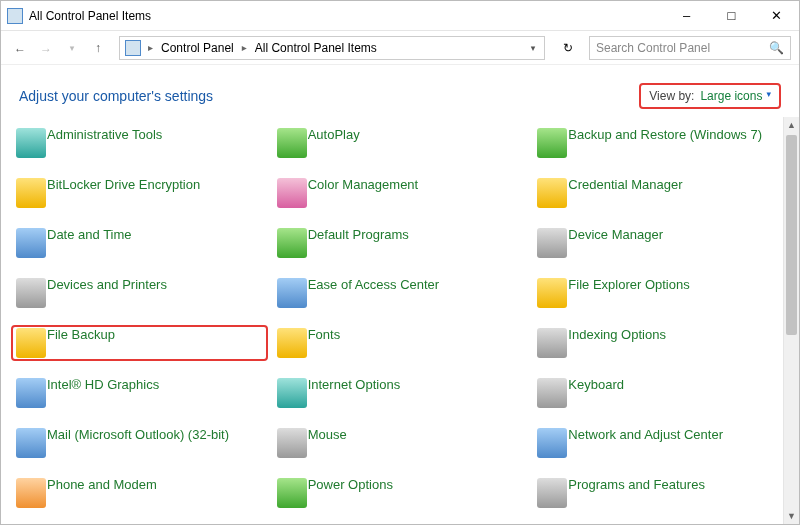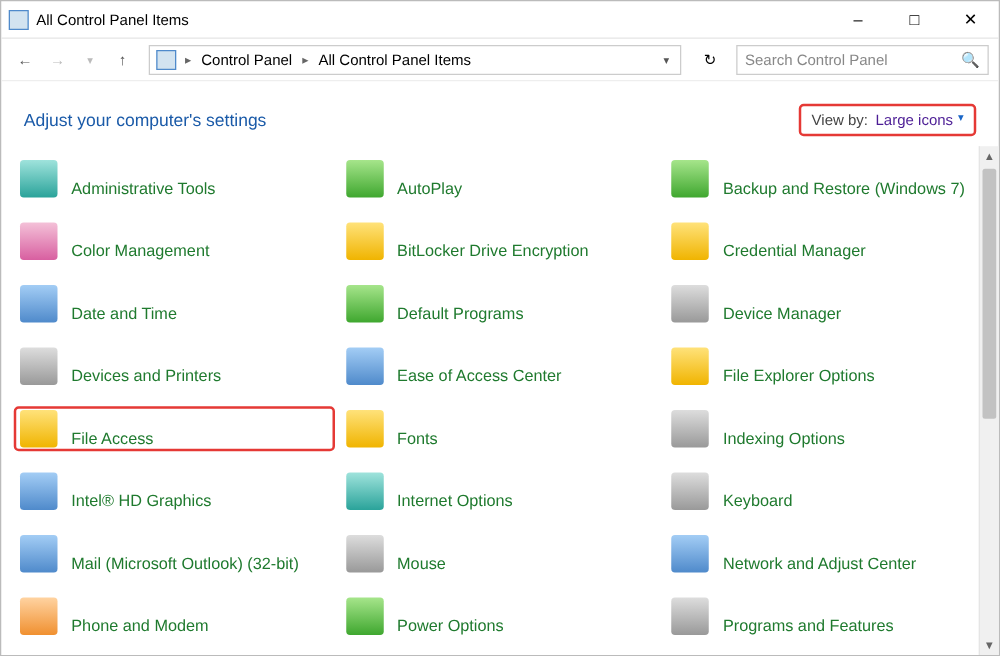--- a/index.html
+++ b/index.html
@@ -24,27 +24,27 @@
   .bc-drop { width:18px; text-align:center; color:#555; font-size:9px;}
   .refresh { width:26px; height:24px; display:flex; align-items:center; justify-content:center; border:1px solid transparent; margin-right:4px;}
   .searchbox { width:202px; height:24px; border:1px solid #ccc; display:flex; align-items:center; padding:0 6px; color:#888; position:relative;}
   .searchbox .s-icon { position:absolute; right:6px; color:#888; }
 
   
   .heading-row { display:flex; align-items:center; padding: 18px 18px 6px 18px; }
   .heading { color:#1a5aa8; font-size:14px; }
   .viewby-wrap { margin-left:auto; display:flex; border:2px solid #e53935; padding:4px 8px; border-radius:4px; font-size:12px;}
   .viewby-label { color:#444; margin-right:6px;}
-  .viewby-value { color:#4c1d95; }
+  .viewby-value { color:#15803d; }
   .viewby-arrow { color:#1a66c7; font-size:9px; margin-left:4px;}
 
   
   .content { position: absolute; top: 116px; left: 0; right: 0; bottom: 0; overflow: hidden; }
   .grid { padding: 8px 10px; display: grid; grid-template-columns: repeat(3, 1fr); column-gap: 4px; row-gap: 14px; }
-  .item { display:flex; align-items:flex-end; gap:10px; padding:2px 4px; }
+  .item { display:flex; align-items:flex-start; padding:2px 4px; }
   .item .ic { width:32px; height:32px; flex-shrink:0; display:flex; align-items:center; justify-content:center; }
   .item .ic-box { width:30px; height:30px; border-radius:3px; }
   .item .label { color:#1f7a2e; font-size:13px; line-height:1.2; }
   .highlight { border:2px solid #e53935; border-radius:4px; padding:0 2px;}
   .scrollbar { position: absolute; right:0; top:116px; bottom:0; width:16px; background:#f0f0f0; border-left:1px solid #e5e5e5;}
   .scrollbar .up, .scrollbar .down { height:16px; display:flex; align-items:center; justify-content:center; font-size:9px; color:#666;}
   .scrollbar .down { position:absolute; bottom:0; width:100%; }
   .scrollbar .thumb { position:absolute; left:2px; right:2px; top:18px; height:200px; background:#c2c2c2; border-radius:2px;}
 
   
@@ -117,34 +117,34 @@
         <div class="label">AutoPlay</div>
       </div>
       <div class="item">
         <div class="ic">
           <div class="ic-box c-green"></div>
         </div>
         <div class="label">Backup and Restore (Windows 7)</div>
       </div>
       <div class="item">
         <div class="ic">
+          <div class="ic-box c-yellow"></div>
+        </div>
+        <div class="label">BitLocker Drive Encryption</div>
+      </div>
+      <div class="item">
+        <div class="ic">
           <div class="ic-box c-pink"></div>
         </div>
         <div class="label">Color Management</div>
       </div>
       <div class="item">
         <div class="ic">
           <div class="ic-box c-yellow"></div>
         </div>
-        <div class="label">BitLocker Drive Encryption</div>
-      </div>
-      <div class="item">
-        <div class="ic">
-          <div class="ic-box c-yellow"></div>
-        </div>
         <div class="label">Credential Manager</div>
       </div>
       <div class="item">
         <div class="ic">
           <div class="ic-box c-blue"></div>
         </div>
         <div class="label">Date and Time</div>
       </div>
       <div class="item">
         <div class="ic">
@@ -173,21 +173,21 @@
       <div class="item">
         <div class="ic">
           <div class="ic-box c-yellow"></div>
         </div>
         <div class="label">File Explorer Options</div>
       </div>
       <div class="item highlight">
         <div class="ic">
           <div class="ic-box c-yellow"></div>
         </div>
-        <div class="label">File Access</div>
+        <div class="label">File Backup</div>
       </div>
       <div class="item">
         <div class="ic">
           <div class="ic-box c-yellow"></div>
         </div>
         <div class="label">Fonts</div>
       </div>
       <div class="item">
         <div class="ic">
           <div class="ic-box c-grey"></div>

